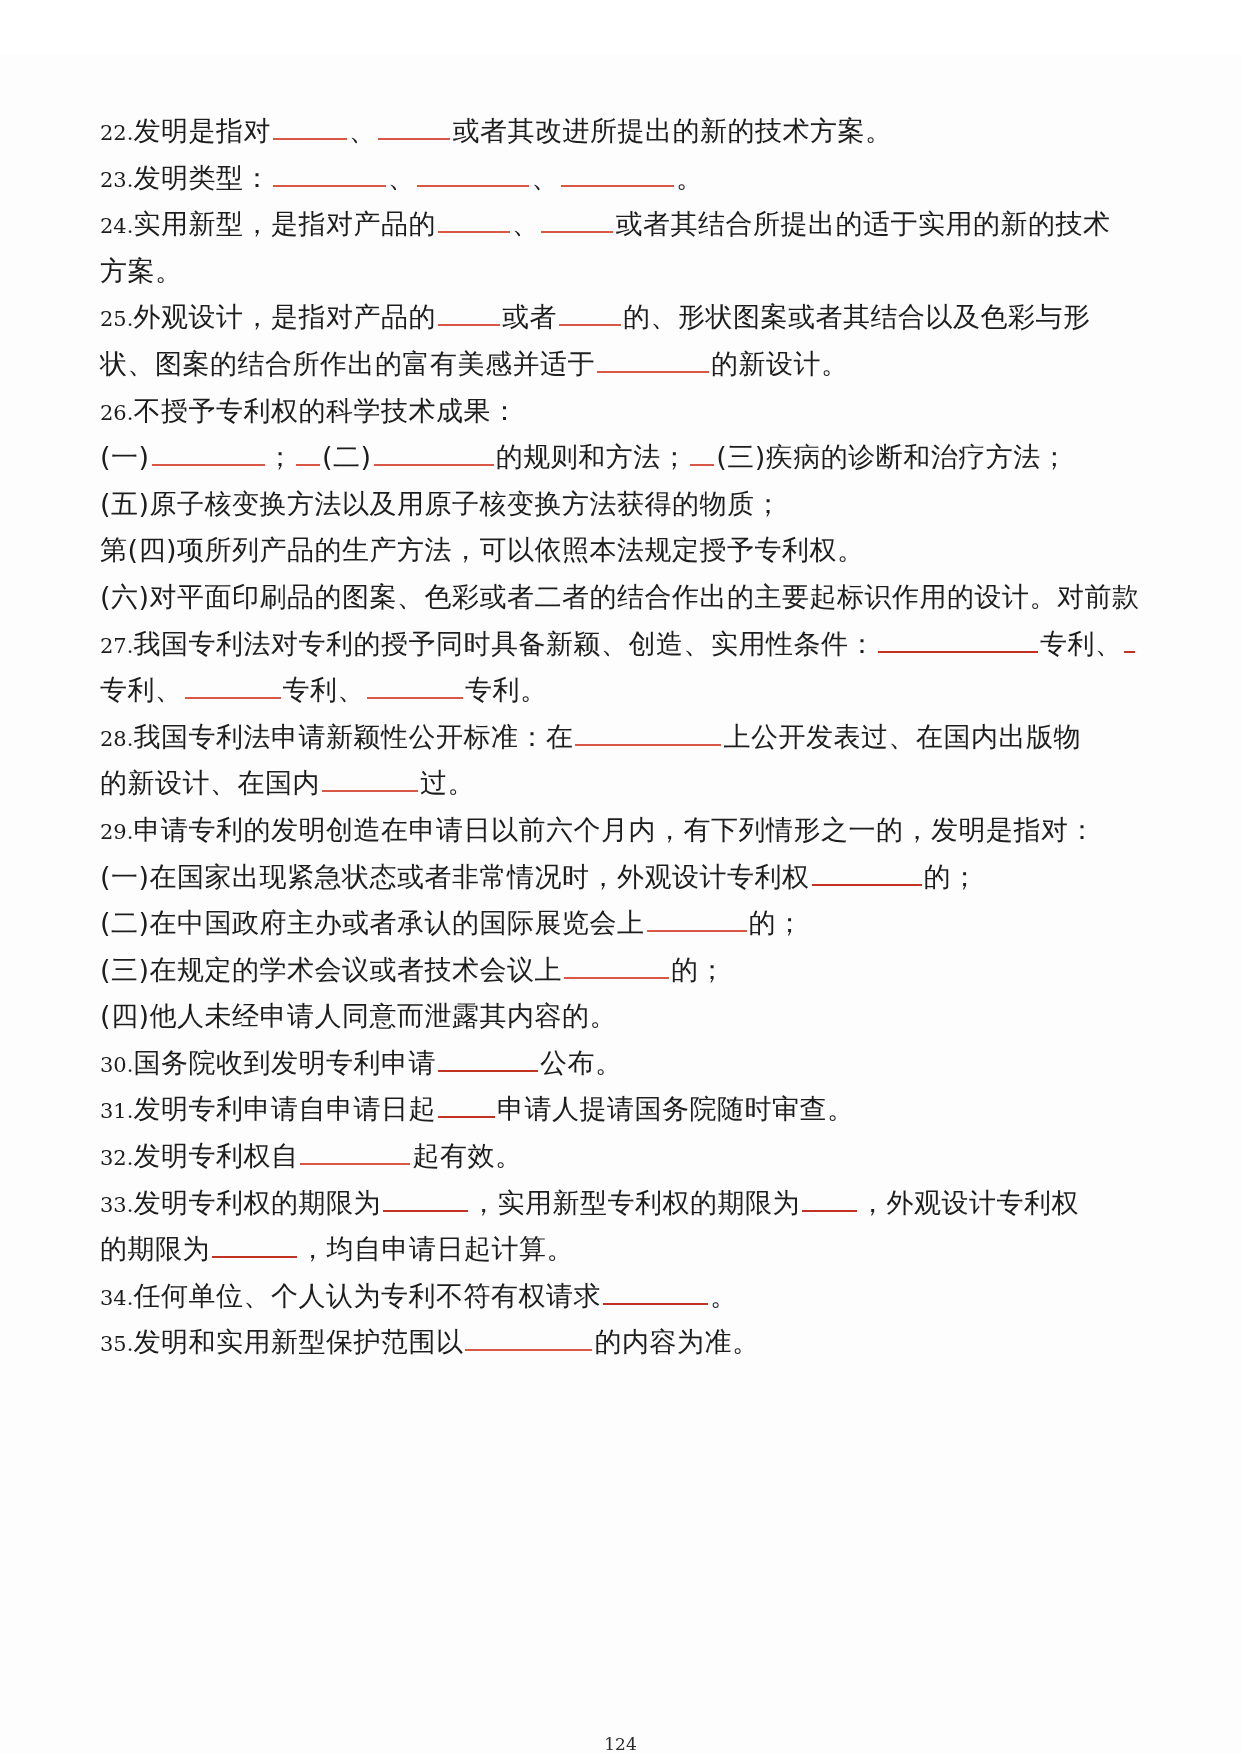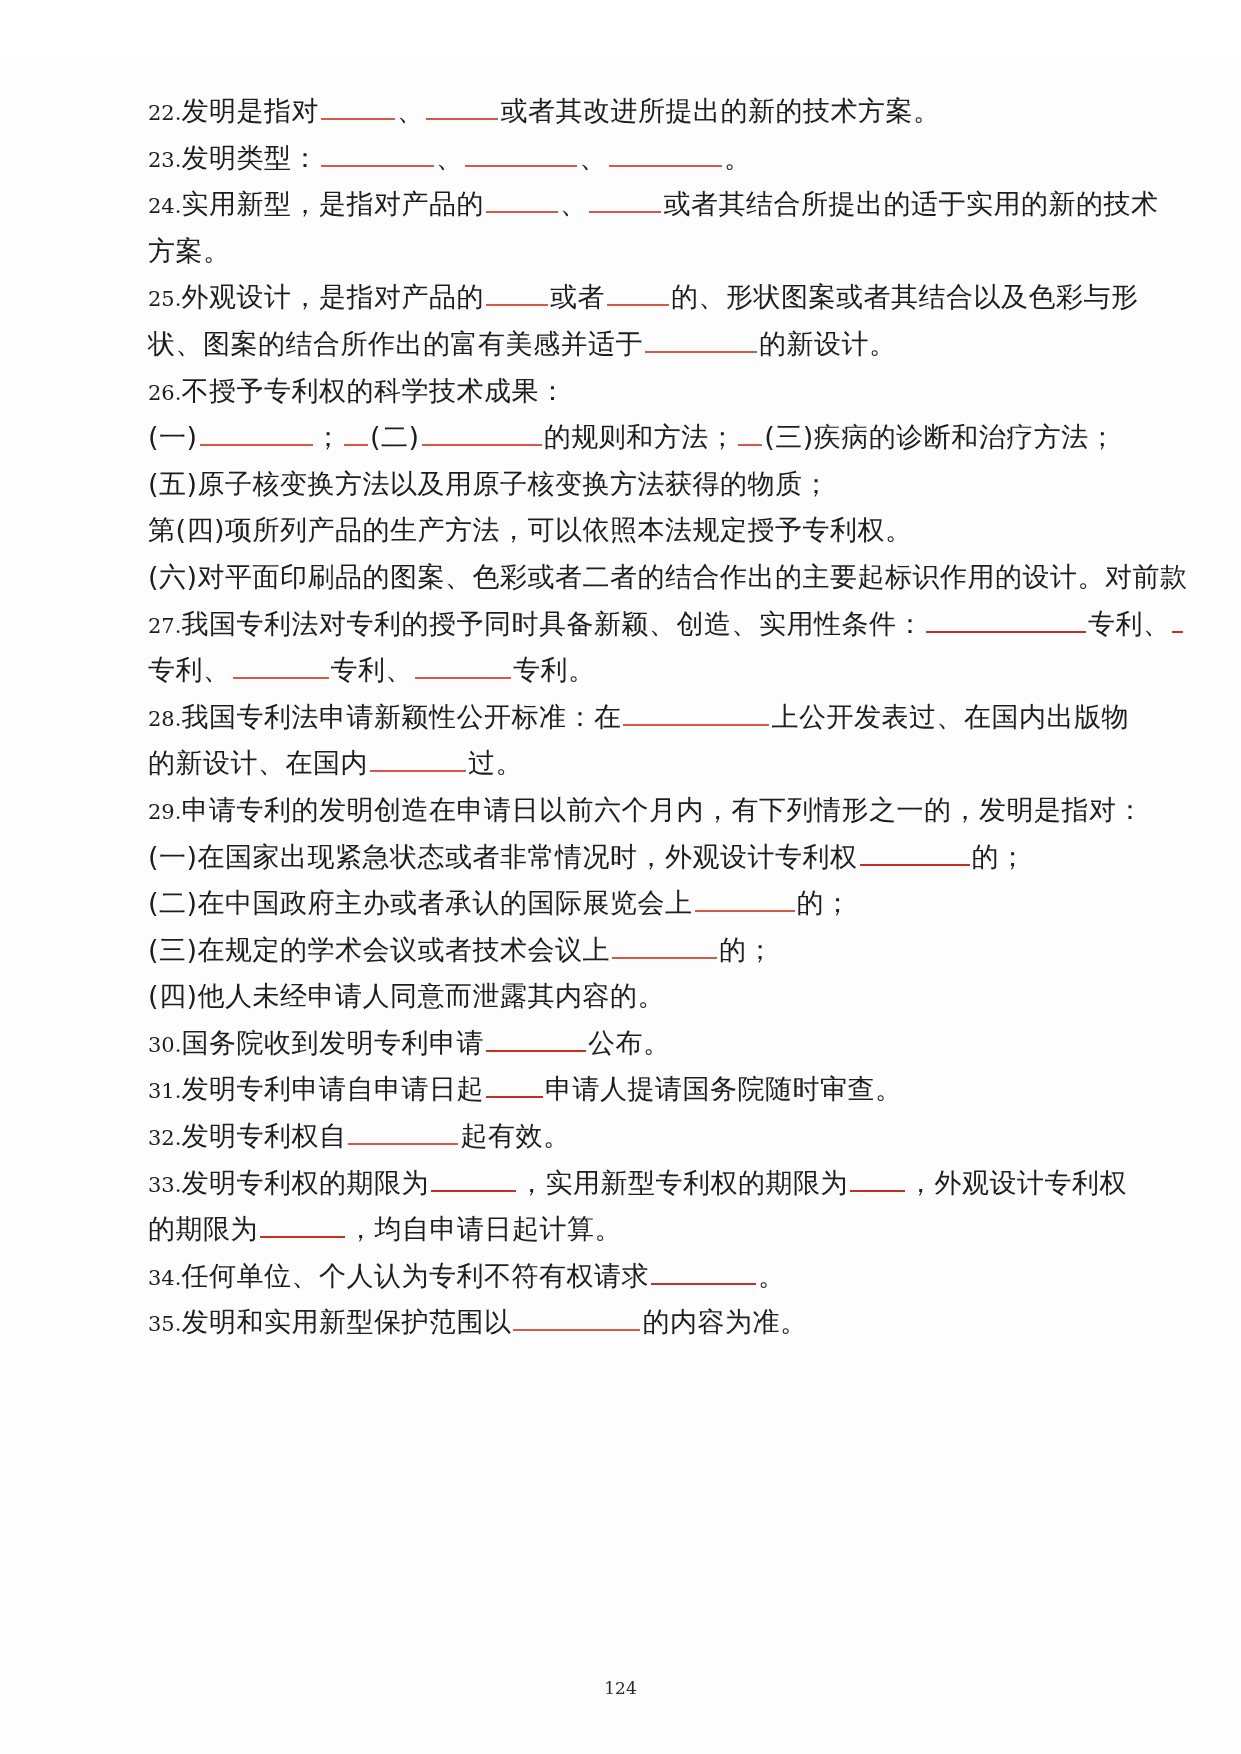--- a/index.html
+++ b/index.html
@@ -5,21 +5,21 @@
   html,body{margin:0;padding:0;background:#ffffff;}
   .page{
     position:relative;
     width:1241px;height:1754px;
     background:#fdfdfd;
     font-family:"DejaVu Sans","Liberation Sans",sans-serif;
     color:#1d1d1d;
     overflow:hidden;
   }
   .scan-strip{position:absolute;top:0;left:0;width:100%;height:55px;background:#ffffff;}
-  .content{position:absolute;left:100px;top:88px;width:1045px;margin-left:48px;}
+  .content{position:absolute;left:100px;top:108px;width:1045px;}
   .line{
     height:46.6px;
     line-height:46.6px;
     font-size:27px;
     white-space:nowrap;
     letter-spacing:0.5px;
   }
   .num{
     font-size:21px;
     font-family:"DejaVu Serif","Liberation Serif",serif;
@@ -28,21 +28,21 @@
   .blank{
     display:inline-block;
     height:0.95em;
     border-bottom:2.4px solid #d85845;
     vertical-align:baseline;
     margin:0 2px;
   }
   .blank.dark{border-bottom-color:#c23222;}
   .page-number{
     position:absolute;
-    top:1678px;left:0;width:100%;
+    top:1734px;left:0;width:100%;
     text-align:center;
     font-size:17px;
     font-family:"DejaVu Serif","Liberation Serif",serif;
     color:#2a2a2a;
   }
 </style>
 </head>
 <body>
 
 <div class="page">

